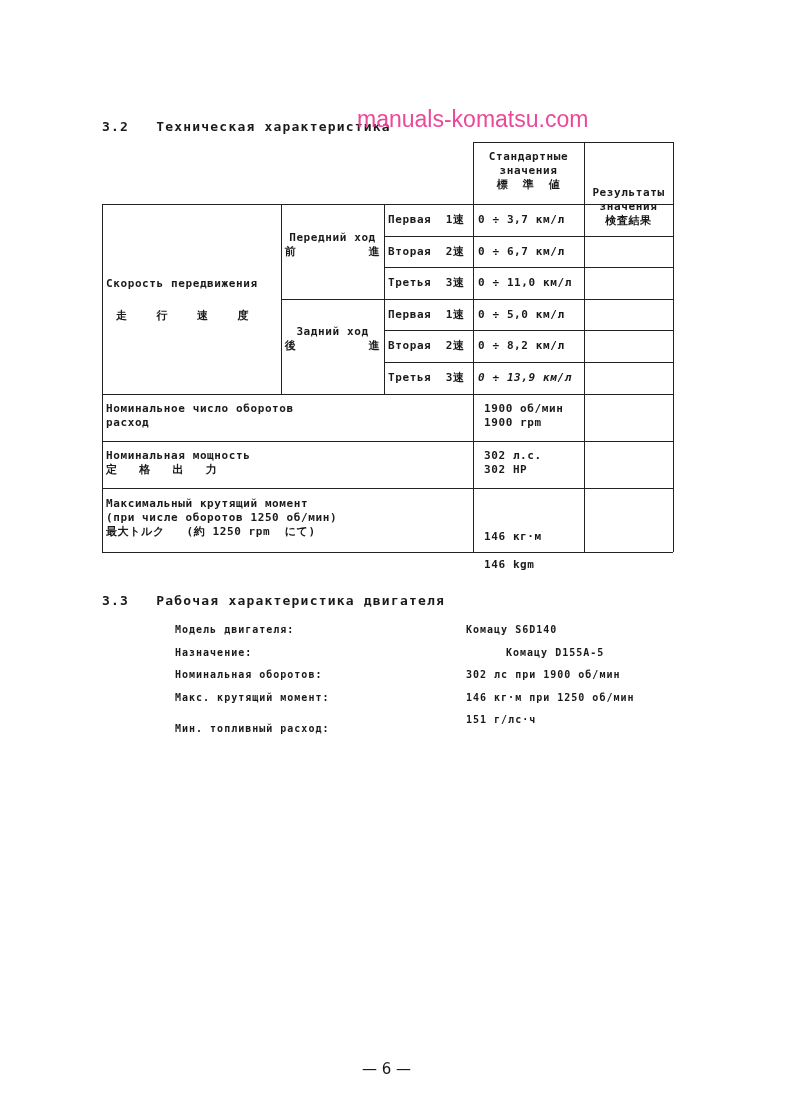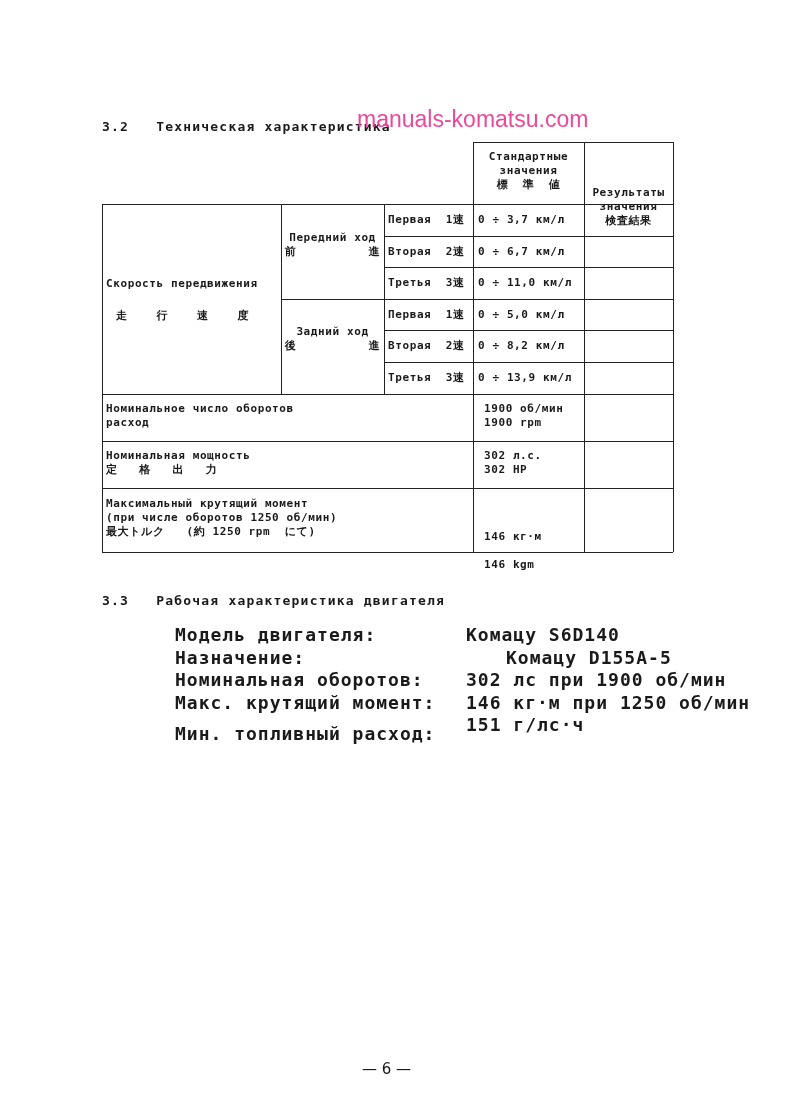--- a/index.html
+++ b/index.html
@@ -6,21 +6,21 @@
   body { width: 793px; height: 1115px; position: relative; overflow: hidden;
          font-family: "DejaVu Sans Mono", "Liberation Mono", monospace; color: #1a1a1a; }
   .abs { position: absolute; }
   .heading { font-size: 13px; letter-spacing: 1.2px; font-weight: bold; white-space: nowrap; }
   .watermark { font-family: "Liberation Sans", "DejaVu Sans", sans-serif; font-size: 23px; color: #ec4899;
                letter-spacing: 0; white-space: nowrap; }
   .cell { position: absolute; box-sizing: border-box; font-size: 11px; font-weight: bold;
           letter-spacing: 0.6px; line-height: 14px; }
   .line-h { position: absolute; height: 0; border-top: 1.5px solid #222; }
   .line-v { position: absolute; width: 0; border-left: 1.5px solid #222; }
-  .spec-label, .spec-value { position: absolute; font-size: 18px; font-weight: bold;
+  .spec-label, .spec-value { position: absolute; font-size: 10px; font-weight: bold;
           letter-spacing: 1px; white-space: nowrap; }
   .center { text-align: center; }
   .pre { white-space: pre; }
   .page-num { font-family: "DejaVu Sans", sans-serif; font-size: 15px; white-space: pre; }
 </style>
 </head>
 <body>
 
 <div class="abs heading" style="left:102px; top:119px;">
   <span>3.2</span>&nbsp;&nbsp;
@@ -81,21 +81,21 @@
   <div class="cell pre" style="left:388px; top:276px;">Третья  3速</div>
   <div class="cell pre" style="left:388px; top:308px;">Первая  1速</div>
   <div class="cell pre" style="left:388px; top:339px;">Вторая  2速</div>
   <div class="cell pre" style="left:388px; top:371px;">Третья  3速</div>
 
   <div class="cell pre" style="left:478px; top:213px;">0 ÷ 3,7 км/л</div>
   <div class="cell pre" style="left:478px; top:245px;">0 ÷ 6,7 км/л</div>
   <div class="cell pre" style="left:478px; top:276px;">0 ÷ 11,0 км/л</div>
   <div class="cell pre" style="left:478px; top:308px;">0 ÷ 5,0 км/л</div>
   <div class="cell pre" style="left:478px; top:339px;">0 ÷ 8,2 км/л</div>
-  <div class="cell pre" style="left:478px; top:371px;">0 ÷ 13,9 км/л</div>
+  <div class="cell pre" style="left:478px; top:371px;font-style:italic;">0 ÷ 13,9 км/л</div>
 
   <div class="cell" style="left:106px; top:402px;">
     <div>Номинальное число оборотов</div>
     <div class="pre">расход</div>
   </div>
   <div class="cell" style="left:484px; top:402px;">
     <div>1900 об/мин</div>
     <div>1900 rpm</div>
   </div>
 

